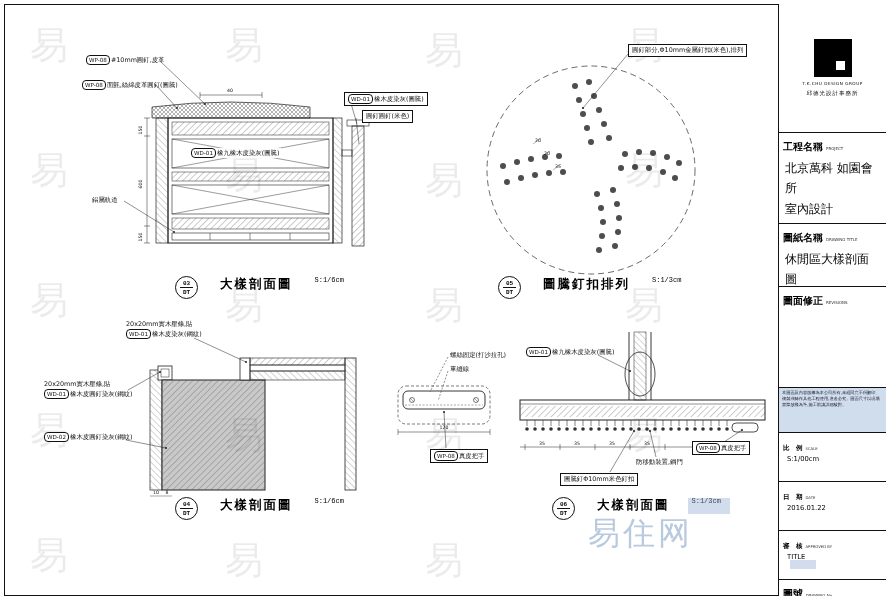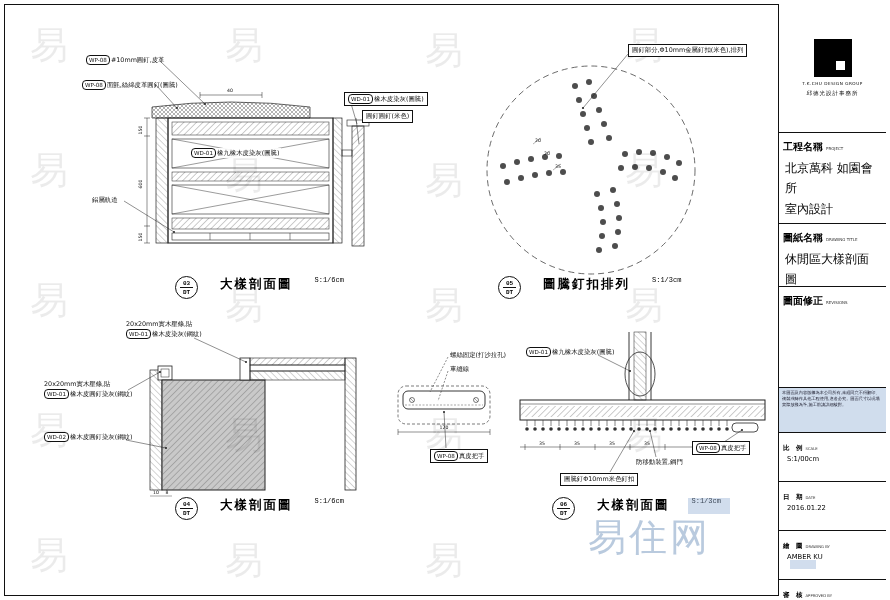--- a/index.html
+++ b/index.html
@@ -31,21 +31,21 @@
   .sec-dtitle{height:58px;}
   .sec-rev{height:96px;}
   .sec-notice{height:40px;padding:2px 3px;font-size:4.2px;line-height:1.4;background:rgba(150,180,215,0.45);color:#223;border-bottom:1px solid #111;flex:none;}
   .tb-row{border-bottom:1px solid #111;height:26px;padding:11px 4px;flex:none;}
   .tb-row .head{display:flex;align-items:baseline;}
   .tb-row .head .zh{font-size:6.5px;font-weight:bold;}
   .tb-row .head .en{font-size:3.8px;color:#333;margin-left:3px;}
   .tb-row .val{font-size:6.8px;margin-top:2px;padding-left:4px;}
   .sec-no{flex:1;padding:2px 4px;border-bottom:none;}
   .wm{position:absolute;font-size:38px;color:rgba(0,0,0,0.08);z-index:2;pointer-events:none;}
-  .wm-brand{position:absolute;left:588px;top:512px;font-size:38px;color:rgba(115,150,190,0.5);z-index:3;letter-spacing:3px;pointer-events:none;}
+  .wm-brand{position:absolute;left:588px;top:512px;font-size:32px;color:rgba(115,150,190,0.5);z-index:3;letter-spacing:3px;pointer-events:none;}
   .blue-patch{position:absolute;background:rgba(140,170,210,0.4);z-index:5;pointer-events:none;}
 </style>
 </head>
 <body>
 
 <div class="sheet">
   <div class="frame"></div>
 
   <svg class="geom" width="782" height="600" viewBox="0 0 782 600">
     <defs>
@@ -377,27 +377,20 @@
     </div>
     <div class="tb-row">
       <div class="head">
           <span class="zh">日　期</span>
           <span class="en">DATE</span>
         </div>
       <div class="val">2016.01.22</div>
     </div>
     <div class="tb-row">
       <div class="head">
-          <span class="zh">繪　圖</span>
-          <span class="en">DRAWING BY</span>
-        </div>
-      <div class="val">AMBER KU</div>
-    </div>
-    <div class="tb-row">
-      <div class="head">
           <span class="zh">審　核</span>
           <span class="en">APPROVED BY</span>
         </div>
       <div class="val">TITLE</div>
     </div>
     <div class="tb-sec sec-no">
       <div class="tb-sechead"><span class="zh">圖號</span><span class="en">DRAWING No.</span></div>
 
     </div>
   </aside>

